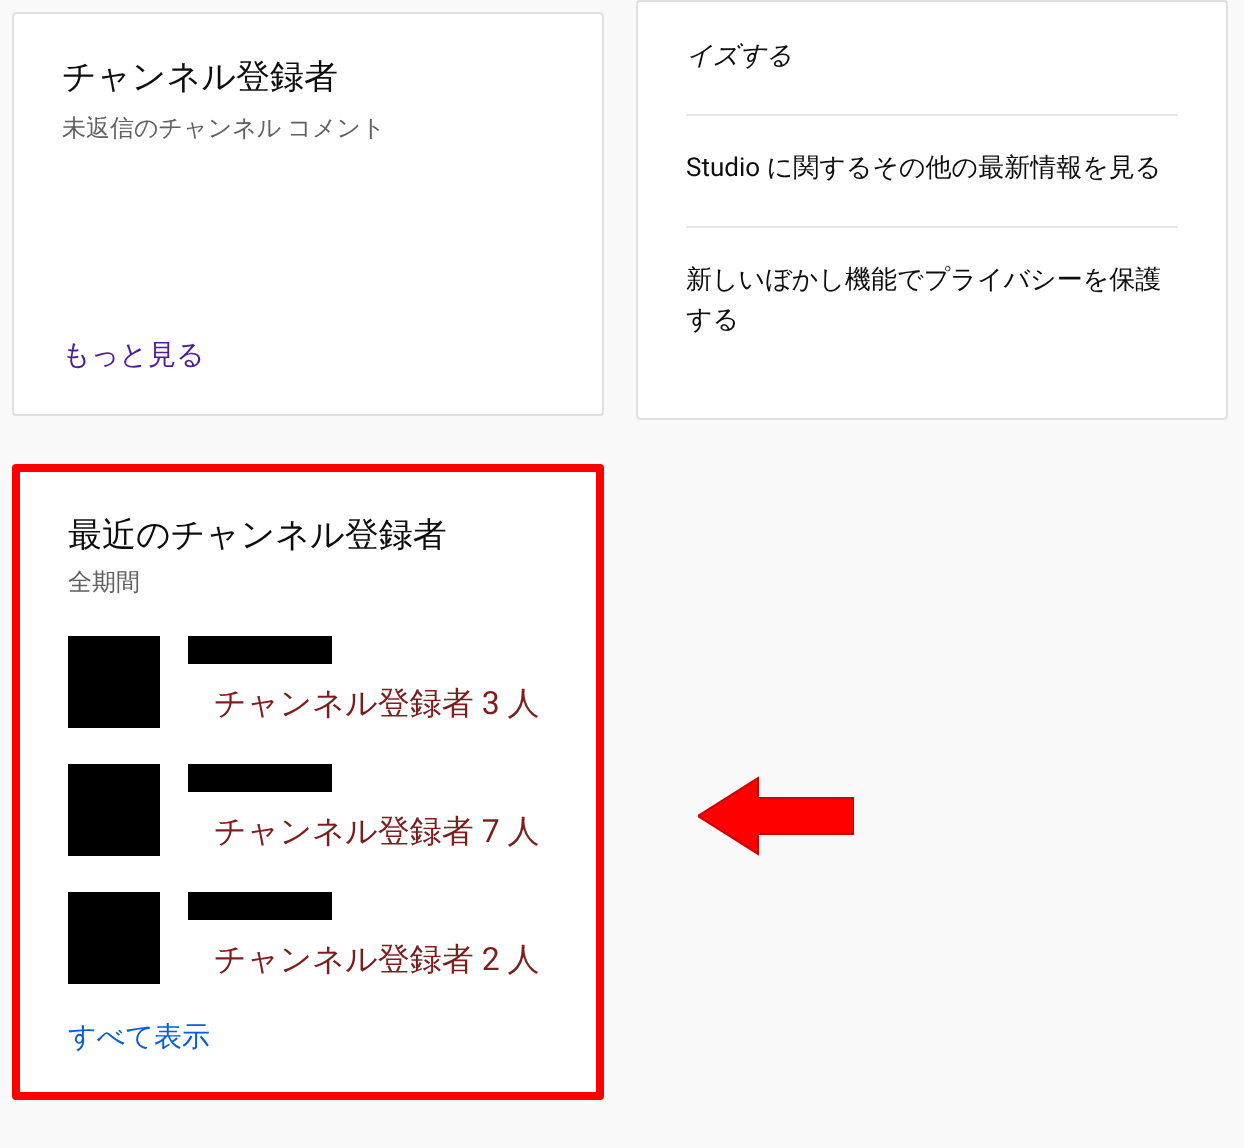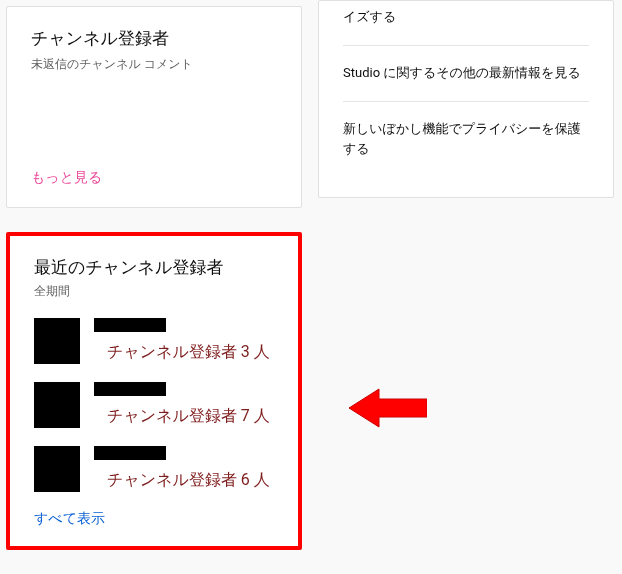--- a/index.html
+++ b/index.html
@@ -43,42 +43,43 @@
       font-weight: 400;
       margin-bottom: 6px;
     }
     .comments-subtitle {
       font-size: 12px;
       color: #606060;
     }
     .comments-link {
       margin-top: auto;
       font-size: 14px;
-      color: #ec4899;
+      color: #4c1d95;
       cursor: pointer;
       font-weight: 500;
     }
     .right-card {
       top: 0;
       padding-top: 0;
       min-height: 198px;
     }
     .right-item {
       padding: 17px 0;
       border-bottom: 1px solid #e5e5e5;
       font-size: 13px;
       color: #0d0d0d;
       line-height: 1.6;
       cursor: pointer;
     }
     .right-item:last-child {
       border-bottom: none;
     }
     .right-item.first {
-      padding-top: 6px;
+      padding-top: 18px;
+      font-style: italic;
     }
     .subscribers-card {
       top: 232px;
       border: 4px solid #ff0000;
       padding: 20px 24px 18px 24px;
     }
     .subs-title {
       font-size: 17px;
       color: #0d0d0d;
       font-weight: 400;
@@ -163,21 +164,21 @@
     <div class="sub-info">
       <div class="sub-name"></div>
       <div class="sub-count">チャンネル登録者 7 人</div>
     </div>
   </div>
 
   <div class="sub-item">
     <div class="sub-avatar"></div>
     <div class="sub-info">
       <div class="sub-name"></div>
-      <div class="sub-count">チャンネル登録者 6 人</div>
+      <div class="sub-count">チャンネル登録者 2 人</div>
     </div>
   </div>
 
   <div class="subs-link">すべて表示</div>
 </div>
 
 <div class="arrow">
   <svg width="78" height="46" viewBox="0 0 78 46">
     <polygon points="0,23 30,4 30,14 78,14 78,32 30,32 30,42" fill="#ff0000" stroke="#cc0000" stroke-width="1"></polygon>
   </svg>

